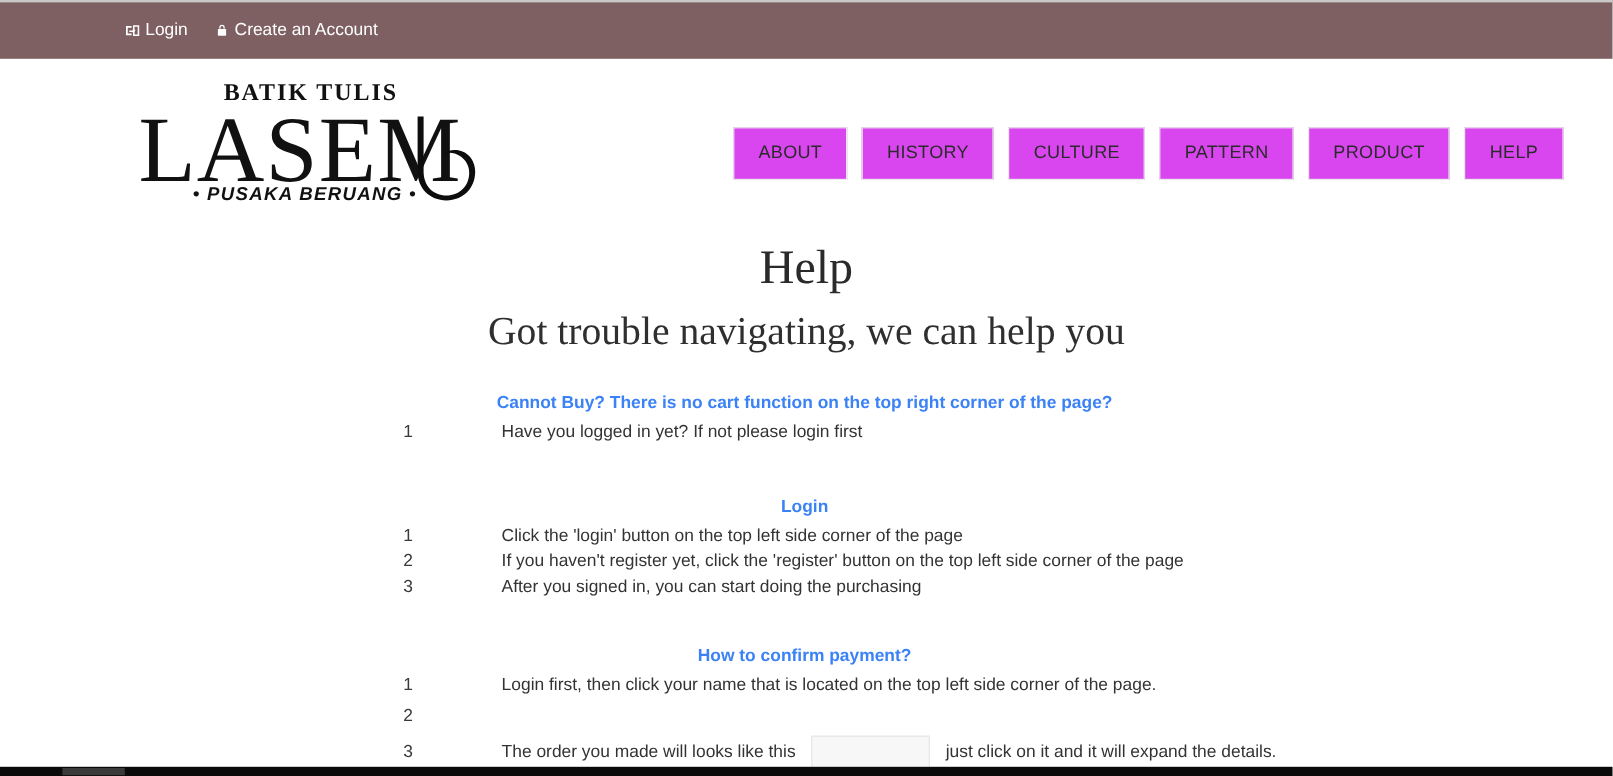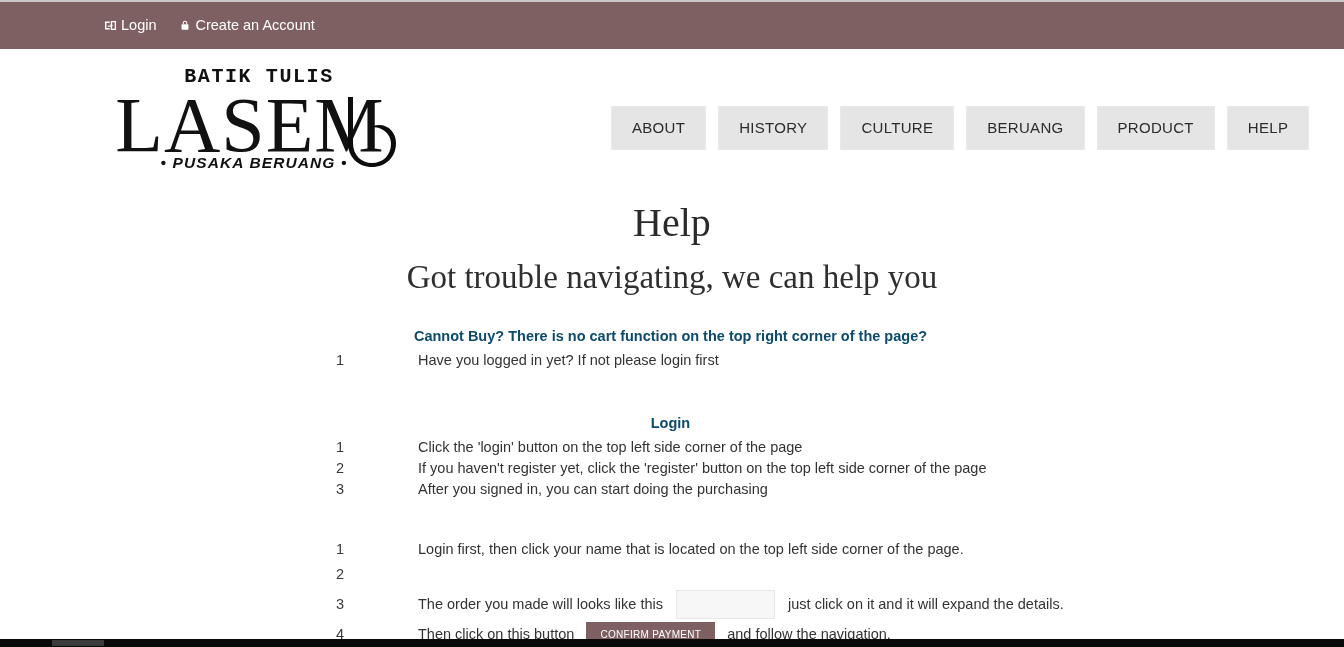--- a/index.html
+++ b/index.html
@@ -63,21 +63,21 @@
   }
   .logo {
     position: absolute;
     left: 100px; top: 18px;
     width: 300px;
     text-align: center;
     color: #111111;
     user-select: none;
   }
   .logo-top {
-    font-family: Liberation Mono, monospace;
+    font-family: Liberation Serif, serif;
     font-weight: bold;
     font-size: 20px;
     letter-spacing: 1.6px;
     line-height: 1;
     margin-left: 18px;
   }
   .logo-mid {
     position: relative;
     font-family: "Liberation Serif", serif;
     font-size: 78px;
@@ -104,21 +104,21 @@
   }
 
   .mainnav {
     position: absolute;
     left: 611px; top: 57px;
     display: flex;
     gap: 12px;
   }
   .nav-item {
     border: 1px solid #e9e9e9;
-    background: #e5e5e5;
+    background: #d946ef;
     color: #2b2b2b;
     font-size: 15px;
     letter-spacing: 0.3px;
     padding: 13px 20px 14px 20px;
     line-height: 1;
     cursor: pointer;
     white-space: nowrap;
   }
 
   
@@ -152,21 +152,21 @@
     margin-top: 34px;
     padding-left: 336px;
   }
   .faq-group { margin-bottom: 26px; }
   .faq-group.g1 { margin-bottom: 44px; }
   .faq-group.g2 { margin-bottom: 40px; }
 
   .faq-heading {
     font-size: 14.5px;
     font-weight: bold;
-    color: #0c4a6e;
+    color: #3b82f6;
     text-align: center;
     width: 677px;
     margin-left: -4px;
     line-height: 1.2;
     padding-bottom: 5px;
   }
   .faq-row {
     display: flex;
     align-items: center;
     font-size: 14.5px;
@@ -303,21 +303,21 @@
       <div class="nav-item">
         <span>ABOUT</span>
       </div>
       <div class="nav-item">
         <span>HISTORY</span>
       </div>
       <div class="nav-item">
         <span>CULTURE</span>
       </div>
       <div class="nav-item">
-        <span>BERUANG</span>
+        <span>PATTERN</span>
       </div>
       <div class="nav-item">
         <span>PRODUCT</span>
       </div>
       <div class="nav-item">
         <span>HELP</span>
       </div>
     </nav>
   </div>
 
@@ -345,20 +345,21 @@
           <span class="faq-num">2</span>
           <span class="faq-text">If you haven't register yet, click the 'register' button on the top left side corner of the page</span>
         </div>
         <div class="faq-row">
           <span class="faq-num">3</span>
           <span class="faq-text">After you signed in, you can start doing the purchasing</span>
         </div>
       </div>
 
       <div class="faq-group g3">
+        <div class="faq-heading">How to confirm payment?</div>
 
         <div class="faq-row">
           <span class="faq-num">1</span>
           <span class="faq-text">Login first, then click your name that is located on the top left side corner of the page.</span>
         </div>
 
         <div class="faq-row tall">
           <span class="faq-num">2</span>
         </div>
 

